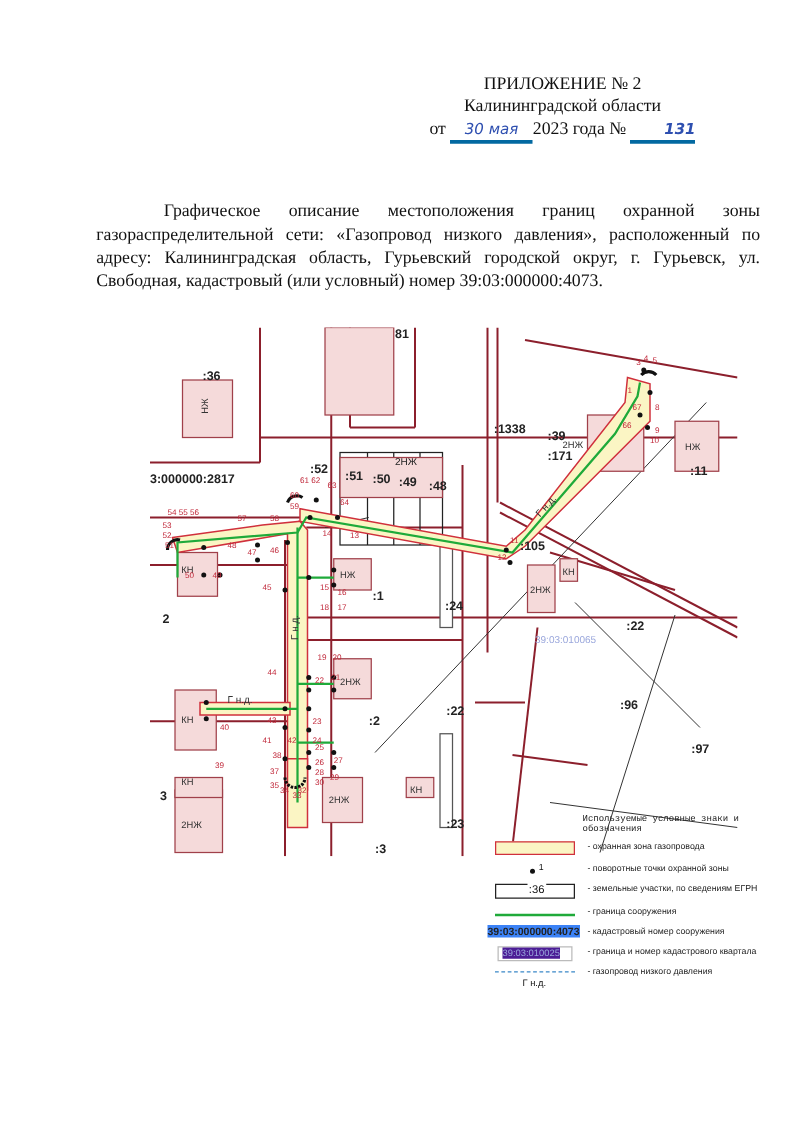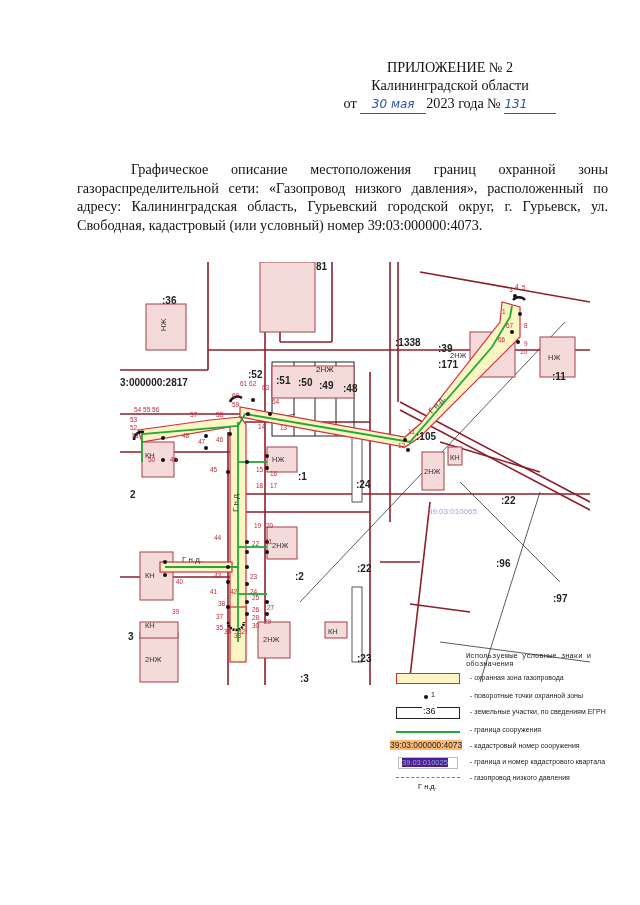--- a/index.html
+++ b/index.html
@@ -1,38 +1,38 @@
 <!DOCTYPE html>
 <html><head>
 <meta charset="utf-8">
 <style>
   html,body{margin:0;padding:0;background:#fff;}
   body{width:640px;height:905px;position:relative;overflow:hidden;font-family:"Liberation Serif","DejaVu Serif",serif;color:#111;}
   .header{position:absolute;left:300px;top:58px;width:300px;text-align:center;font-size:14.2px;line-height:18px;}
   .hw{font-family:"DejaVu Sans",sans-serif;font-style:italic;color:#2e4fb0;font-size:12px;}
-  .ul{display:inline-block;border-bottom:1px solid #0369a1;}
+  .ul{display:inline-block;border-bottom:3px solid #0369a1;}
   .desc{position:absolute;left:77px;top:160px;width:531px;font-size:14.2px;line-height:18.5px;text-align:justify;font-family:Liberation Serif, serif;}
   .desc .ind{display:inline-block;width:54px;}
   .map{position:absolute;left:120px;top:262px;width:470px;height:423px;}
   .legend{position:absolute;left:394px;top:652px;width:220px;height:150px;font-family:"Liberation Sans",sans-serif;}
   .lg-title{position:absolute;left:72px;top:0;font-size:7.2px;color:#222;font-family:Liberation Mono, monospace;}
   .lg-row{position:absolute;left:0;width:220px;height:14px;}
   .lg-sym{position:absolute;left:0;width:70px;height:14px;}
   .lg-txt{position:absolute;left:76px;top:2px;font-size:7px;color:#222;white-space:nowrap;}
 </style>
 </head>
 <body>
 
 <div class="header">
   <div>ПРИЛОЖЕНИЕ № 2</div>
   <div>Калининградской области</div>
   <div>
     <span>от</span>
     <span class="ul hw" style="width:66px;">30 мая</span><span>2023 года №</span>
-    <span class="ul hw" style="width:52px;text-align:left;">131</span>
+    <span class="ul hw" style="width:52px;text-align:right;font-weight:bold;">131</span>
   </div>
 </div>
 
 <div class="desc"><span class="ind"></span><span>Графическое описание местоположения границ охранной зоны газораспределительной сети: «Газопровод низкого давления», расположенный по адресу: Калининградская область, Гурьевский городской округ, г. Гурьевск, ул. Свободная, кадастровый (или условный) номер 39:03:000000:4073.</span></div>
 
 <svg class="map" viewBox="0 0 470 423" xmlns="http://www.w3.org/2000/svg" font-family="Liberation Sans, sans-serif">
   <rect x="0" y="0" width="470" height="423" fill="#fff"></rect>
 
   <g stroke="#8c1f2c" stroke-width="1.6" fill="none">
     <line x1="88" y1="0" x2="88" y2="108"></line>
@@ -293,21 +293,21 @@
 
   <div class="lg-row" style="top:72px;">
     <div class="lg-sym">
         <div style="position:absolute;left:2px;top:7px;width:64px;height:2px;background:#1faa3a;"></div>
       </div>
     <span class="lg-txt">- граница сооружения</span>
   </div>
 
   <div class="lg-row" style="top:88px;">
     <div class="lg-sym">
-        <span style="position:absolute;left:-4px;top:0;font-size:8.4px;font-weight:normal;background:#fdba74;color:#222;white-space:nowrap;">39:03:000000:4073</span>
+        <span style="position:absolute;left:-4px;top:0;font-size:8.4px;font-weight:bold;background:#3b82f6;color:#222;white-space:nowrap;">39:03:000000:4073</span>
       </div>
     <span class="lg-txt">- кадастровый номер сооружения</span>
   </div>
 
   <div class="lg-row" style="top:104px;">
     <div class="lg-sym">
         <div style="position:absolute;left:4px;top:1px;width:60px;height:12px;border:1px solid #bbb;box-sizing:border-box;"></div>
         <span style="position:absolute;left:8px;top:2px;font-size:7.5px;color:#9aa7dc;background:#4c1d95;">39:03:010025</span>
       </div>
     <span class="lg-txt">- граница и номер  кадастрового квартала</span>

